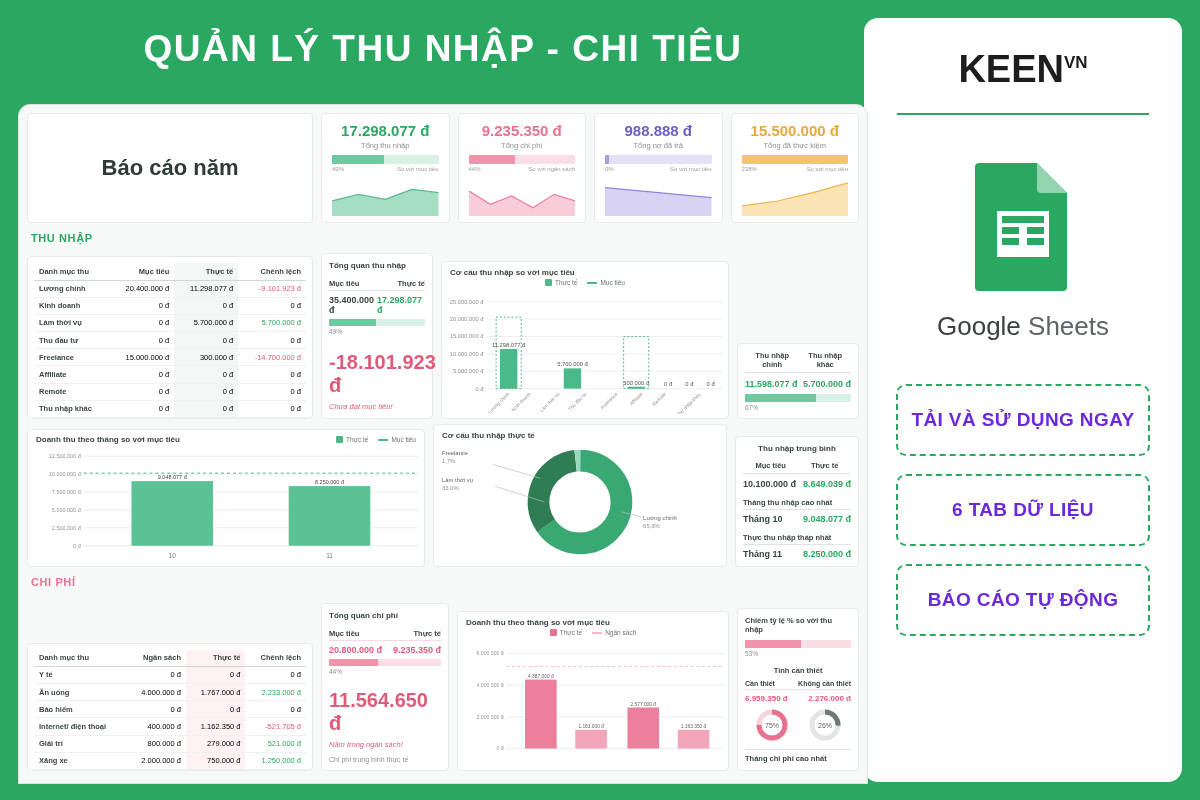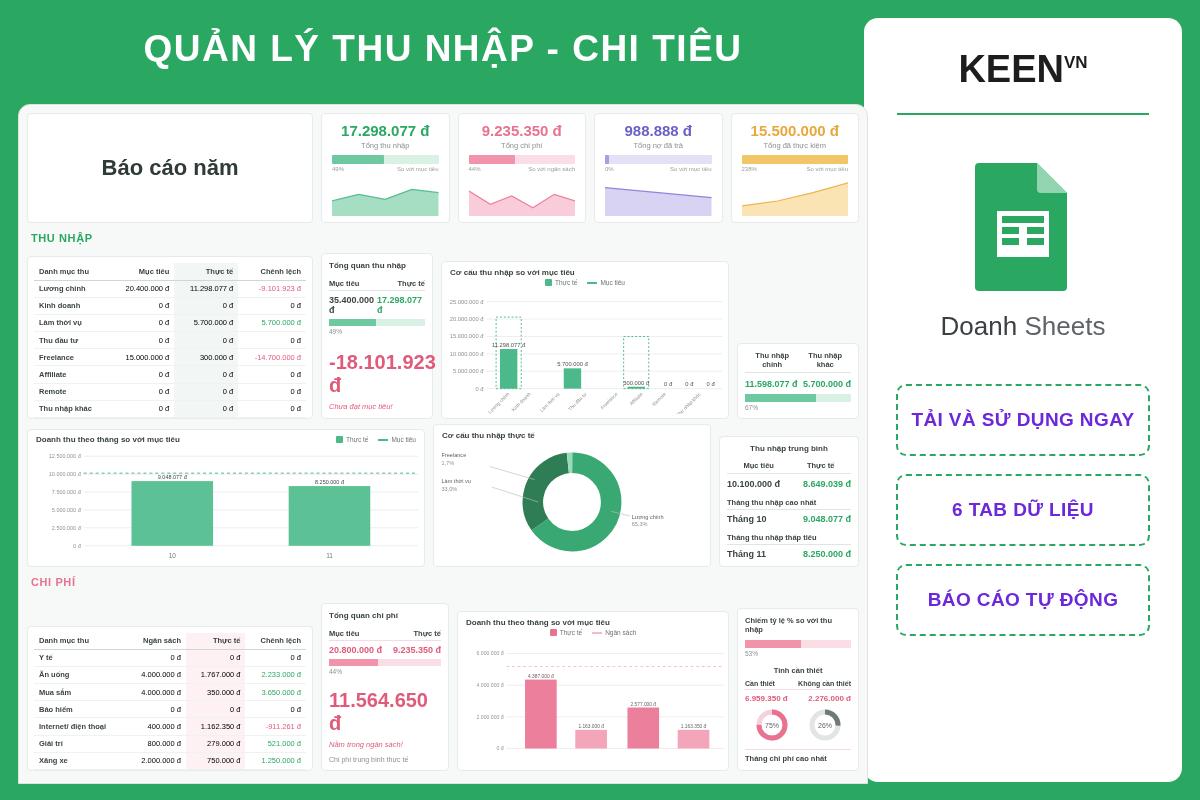--- a/index.html
+++ b/index.html
@@ -135,21 +135,21 @@
         <rect x="26" y="52" width="52" height="46" fill="#ffffff"></rect>
         <rect x="31" y="57" width="42" height="7" fill="#2aa862"></rect>
         <rect x="31" y="68" width="17" height="7" fill="#2aa862"></rect>
         <rect x="56" y="68" width="17" height="7" fill="#2aa862"></rect>
         <rect x="31" y="79" width="17" height="7" fill="#2aa862"></rect>
         <rect x="56" y="79" width="17" height="7" fill="#2aa862"></rect>
       </svg>
     </div>
 
     <div class="gs-label">
-      <b>Doanh</b>
+      <b>Google</b>
       <span>Sheets</span>
     </div>
 
     <div class="promo-btns">
       <div class="promo-btn">TẢI VÀ SỬ DỤNG NGAY</div>
       <div class="promo-btn">6 TAB DỮ LIỆU</div>
       <div class="promo-btn">BÁO CÁO TỰ ĐỘNG</div>
     </div>
   </div>
 
@@ -452,36 +452,36 @@
               <text x="212" y="86" fill="#8d948f">65,3%</text>
           </g>
           <g stroke="#b9c0bb" fill="none" stroke-width=".7">
             <path d="M108 36 L60 22"></path>
               <path d="M112 60 L62 44"></path>
               <path d="M190 70 L210 75"></path>
           </g>
         </svg>
       </div>
 
-      <div class="card" style="width:140px;padding:7px">
+      <div class="card" style="width:124px;padding:7px">
         <div style="font-size:8px;font-weight:bold;color:#39433d;text-align:center">Thu nhập trung bình</div>
         <div style="display:flex;justify-content:space-around;margin-top:8px;border-bottom:1px solid #dfe5e2;padding-bottom:3px">
           <span class="mini-head">Mục tiêu</span>
           <span class="mini-head">Thực tế</span>
         </div>
         <div style="display:flex;justify-content:space-between;margin-top:5px">
           <span class="mini-val" style="color:#3a443e">10.100.000 đ</span>
           <span class="mini-val" style="color:#2aa862">8.649.039 đ</span>
         </div>
         <div style="font-size:7.5px;font-weight:bold;color:#39433d;margin-top:9px;border-bottom:1px solid #dfe5e2;padding-bottom:2px">Tháng thu nhập cao nhất</div>
         <div style="display:flex;justify-content:space-between;margin-top:4px">
           <span class="mini-val" style="color:#3a443e">Tháng 10</span>
           <span class="mini-val" style="color:#2aa862">9.048.077 đ</span>
         </div>
-        <div style="font-size:7.5px;font-weight:bold;color:#39433d;margin-top:9px;border-bottom:1px solid #dfe5e2;padding-bottom:2px">Tháng thu nhập thấp tiêu</div>
+        <div style="font-size:7.5px;font-weight:bold;color:#39433d;margin-top:9px;border-bottom:1px solid #dfe5e2;padding-bottom:2px">Thực thu nhập thấp nhất</div>
         <div style="display:flex;justify-content:space-between;margin-top:4px">
           <span class="mini-val" style="color:#3a443e">Tháng 11</span>
           <span class="mini-val" style="color:#2aa862">8.250.000 đ</span>
         </div>
       </div>
     </div>
 
     <div class="sect exp">CHI PHÍ</div>
 
     <div class="row" style="height:178px">
@@ -502,36 +502,30 @@
                 <td>0 đ</td>
                 <td>0 đ</td>
               </tr>
             <tr>
                 <td>Ăn uống</td>
                 <td>4.000.000 đ</td>
                 <td>1.767.000 đ</td>
                 <td class="pos">2.233.000 đ</td>
               </tr>
             <tr>
-                <td>Mua sắm</td>
-                <td>4.000.000 đ</td>
-                <td>350.000 đ</td>
-                <td class="pos">3.650.000 đ</td>
-              </tr>
-            <tr>
                 <td>Bảo hiểm</td>
                 <td>0 đ</td>
                 <td>0 đ</td>
                 <td>0 đ</td>
               </tr>
             <tr>
                 <td>Internet/ điện thoại</td>
                 <td>400.000 đ</td>
                 <td>1.162.350 đ</td>
-                <td class="neg">-911.261 đ</td>
+                <td class="neg">-521.705 đ</td>
               </tr>
             <tr>
                 <td>Giải trí</td>
                 <td>800.000 đ</td>
                 <td>279.000 đ</td>
                 <td class="pos">521.000 đ</td>
               </tr>
             <tr>
                 <td>Xăng xe</td>
                 <td>2.000.000 đ</td>

